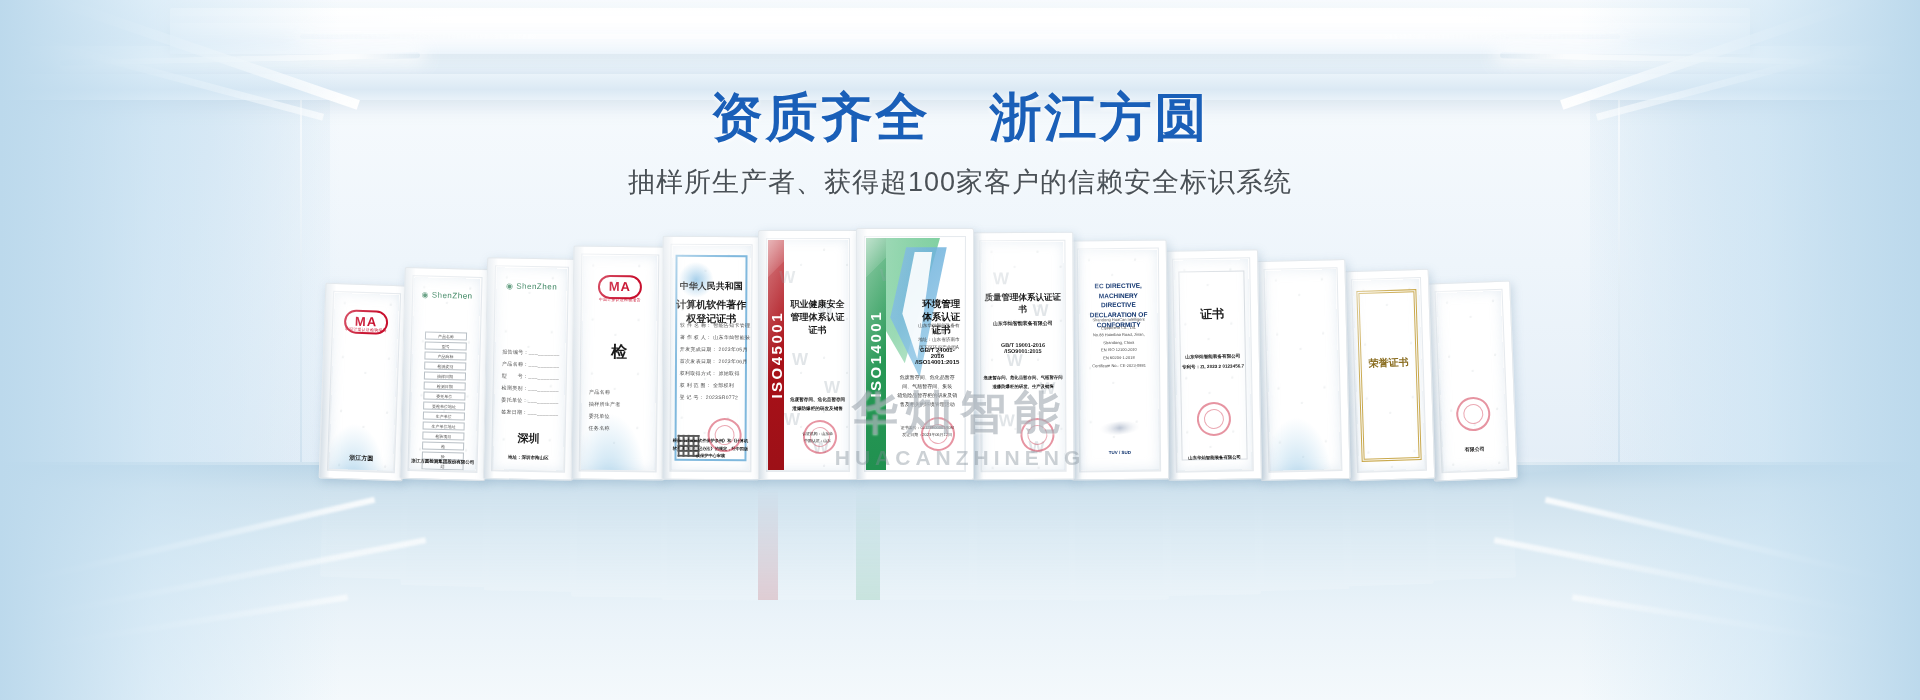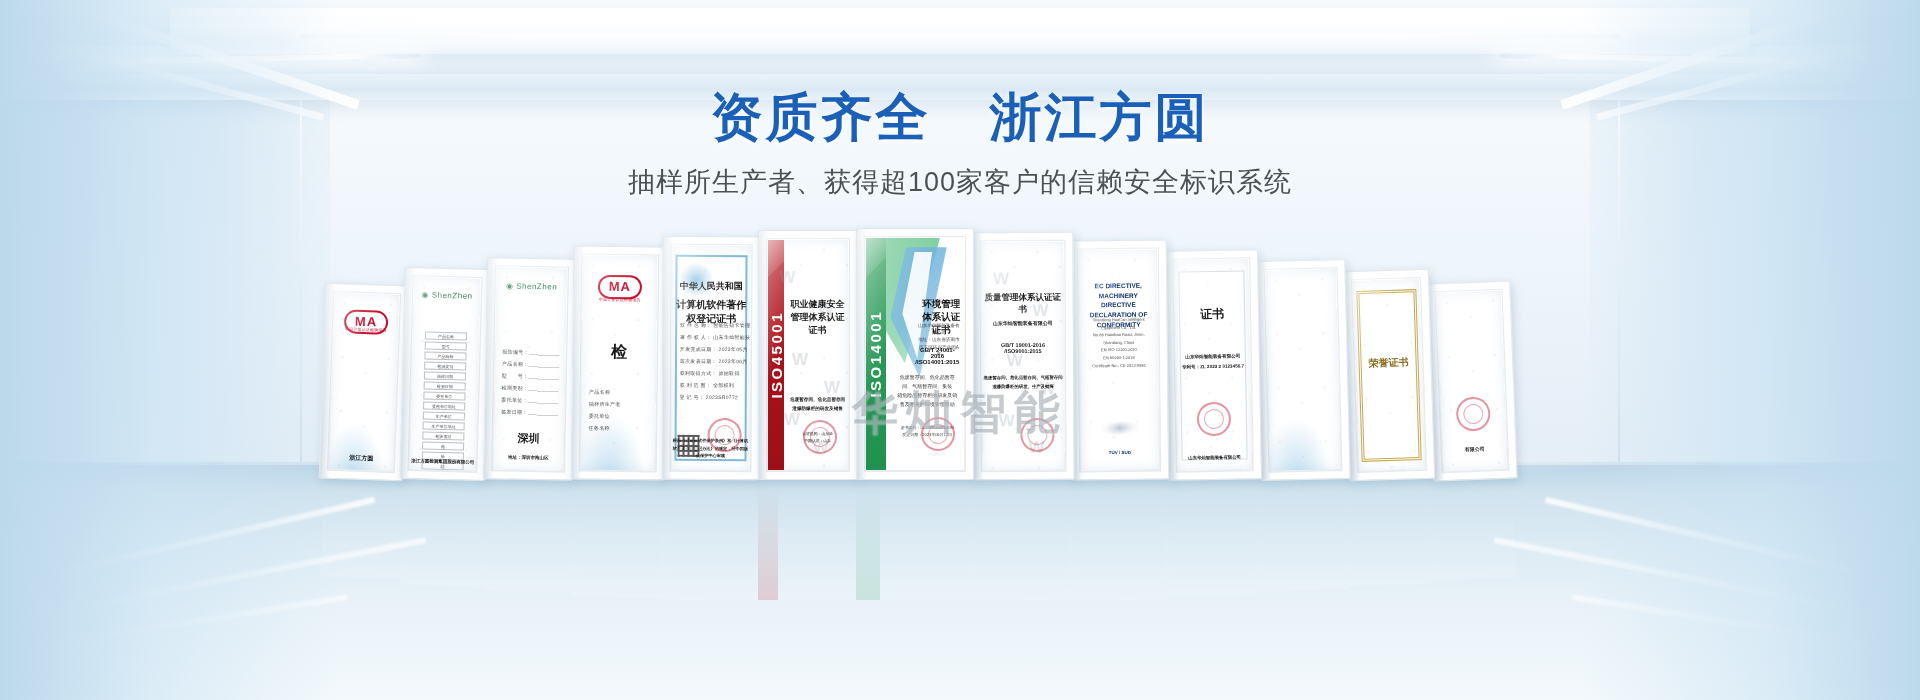--- a/index.html
+++ b/index.html
@@ -477,15 +477,16 @@
       <div class="rc" style="left: 662px; width: 102px; height: 120px; transform: rotate(0.3deg);"></div>
       <div class="rc" style="left: 760px; width: 98px; height: 120px; transform: rotate(0.6deg);"></div>
       <div class="rc" style="left: 856px; width: 94px; height: 115px; transform: rotate(1deg);"></div>
       <div class="rc" style="left: 948px; width: 90px; height: 110px; transform: rotate(1.4deg);"></div>
       <div class="rc" style="left: 1036px; width: 86px; height: 105px; transform: rotate(1.8deg);"></div>
       <div class="rc" style="left: 1120px; width: 84px; height: 99px; transform: rotate(2.2deg);"></div>
     </div>
 
   <div class="brand">
     <div class="cn">华灿智能</div>
+    <div class="en">HUACANZHINENG</div>
   </div>
 
 </div>
 
 </body></html>

